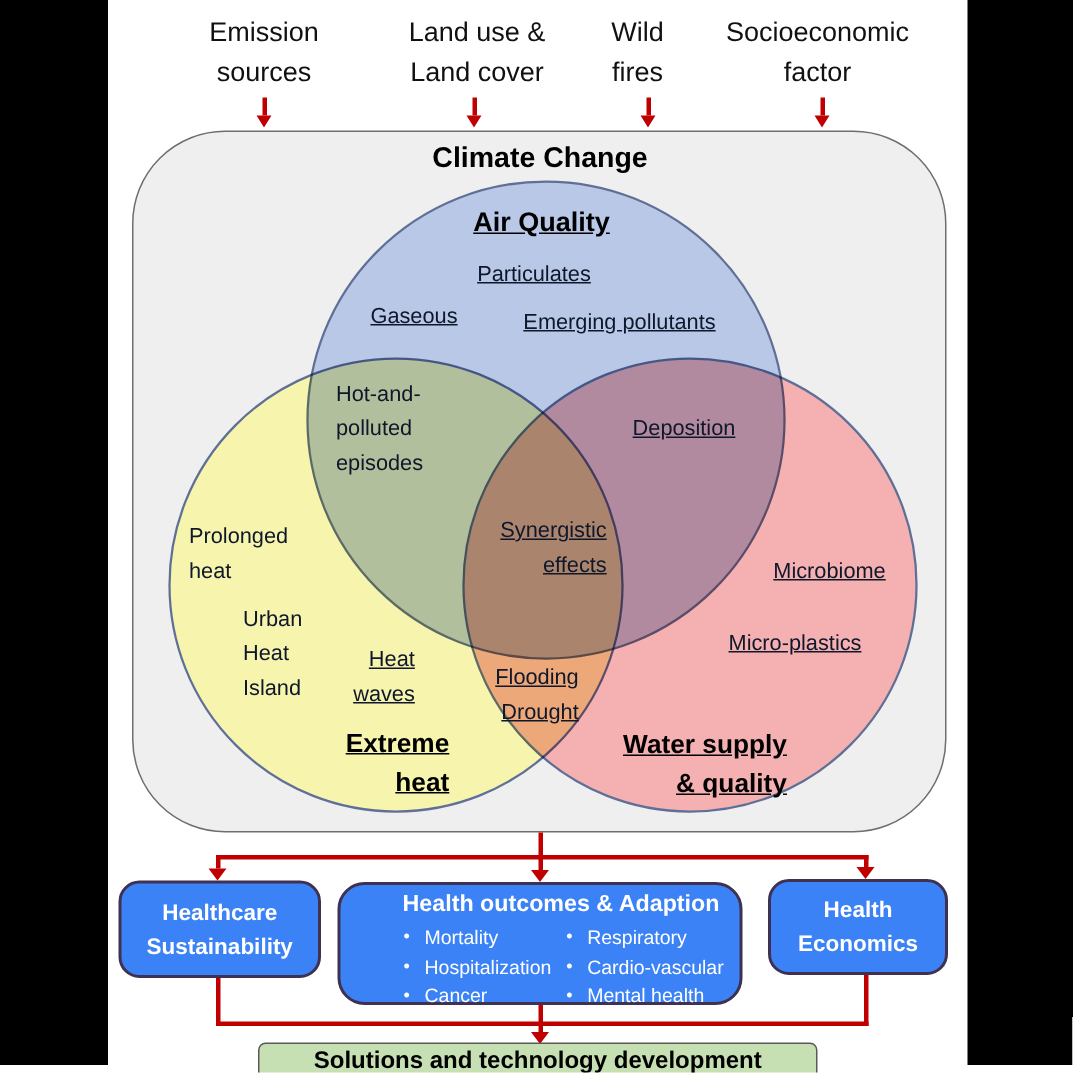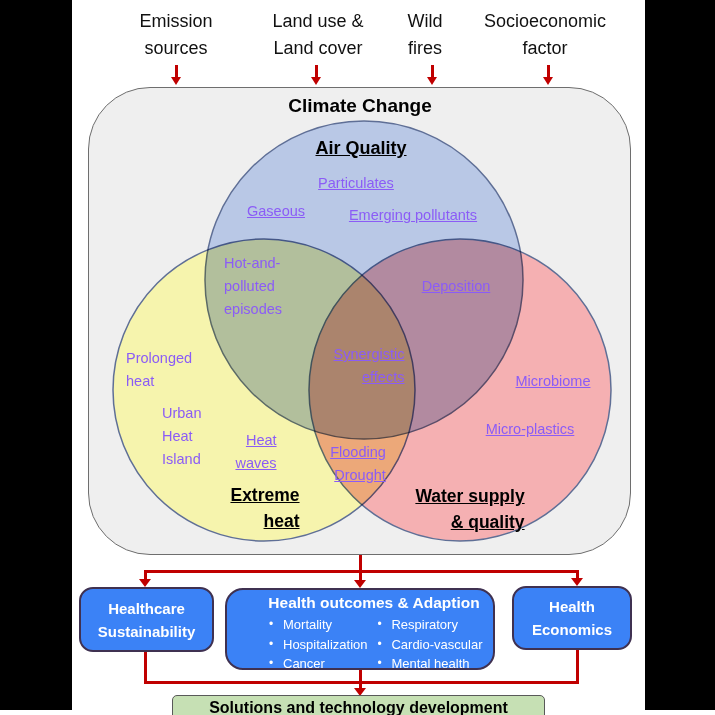--- a/index.html
+++ b/index.html
@@ -25,21 +25,21 @@
   .rhead.sm{border-left-width:5px;border-right-width:5px;border-top-width:8px;}
 
   
   .climate-box{position:absolute;left:88px;top:87px;width:543px;height:468px;
     background:#efefef;border:1.4px solid #6e6e6e;border-radius:62px;box-sizing:border-box;}
   .climate-title{position:absolute;left:360px;top:96px;transform:translateX(-50%);
     font-weight:bold;font-size:19px;line-height:20px;white-space:nowrap;color:#000;}
 
   .vennsvg{position:absolute;left:0;top:0;isolation:isolate;pointer-events:none;}
 
-  .vlabel{position:absolute;font-size:14.5px;line-height:23px;white-space:pre-line;color:#8b5cf6;}
+  .vlabel{position:absolute;font-size:14.5px;line-height:23px;white-space:pre-line;color:#0f172a;}
   .vlabel.c{transform:translate(-50%,0);text-align:right;text-decoration:underline;}
   .vlabel.bold18{font-weight:bold;font-size:18px;color:#000;}
   .vlabel.bold17{font-weight:bold;font-size:17.5px;line-height:26px;color:#000;}
 
   
   .pbox{position:absolute;background:#3b82f6;border:2px solid #3f3151;box-sizing:border-box;
     color:#fff;display:flex;align-items:center;justify-content:center;}
   .pbox.side{border-radius:14px;font-weight:bold;font-size:15px;line-height:23px;
     text-align:center;white-space:pre-line;}
   .pbox.mid{border-radius:18px;flex-direction:column;justify-content:flex-start;padding-left:28px;}

